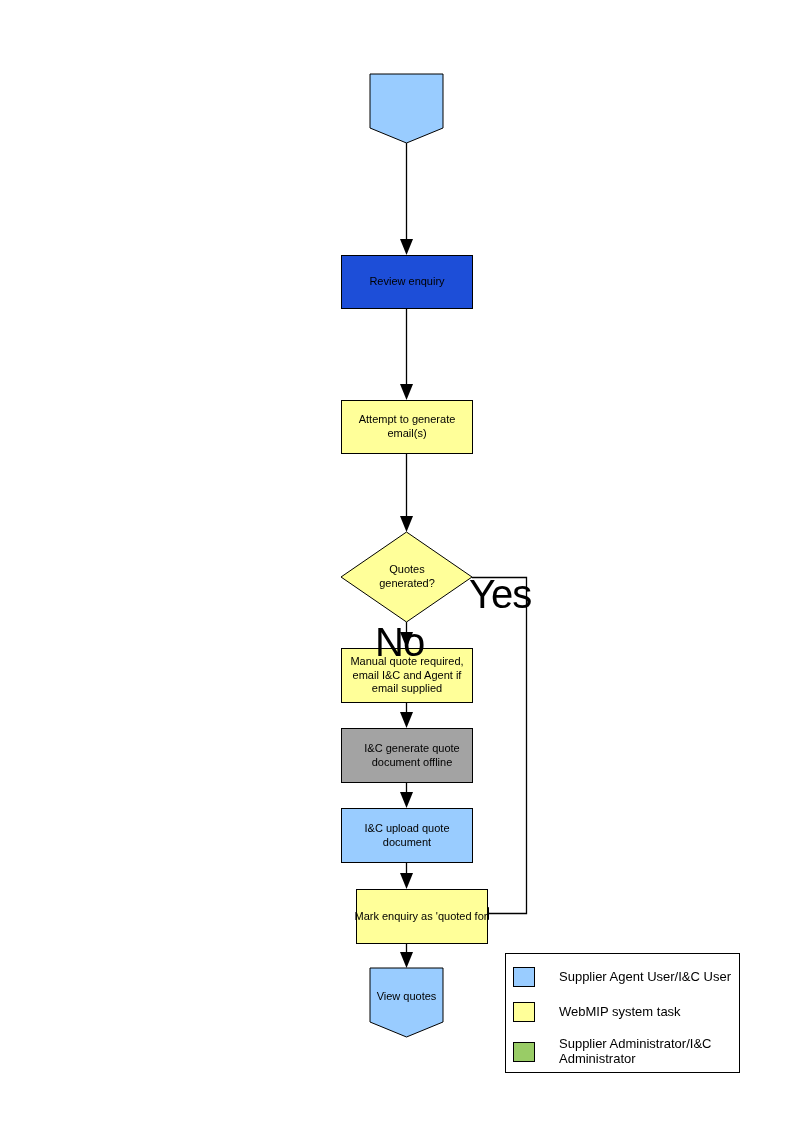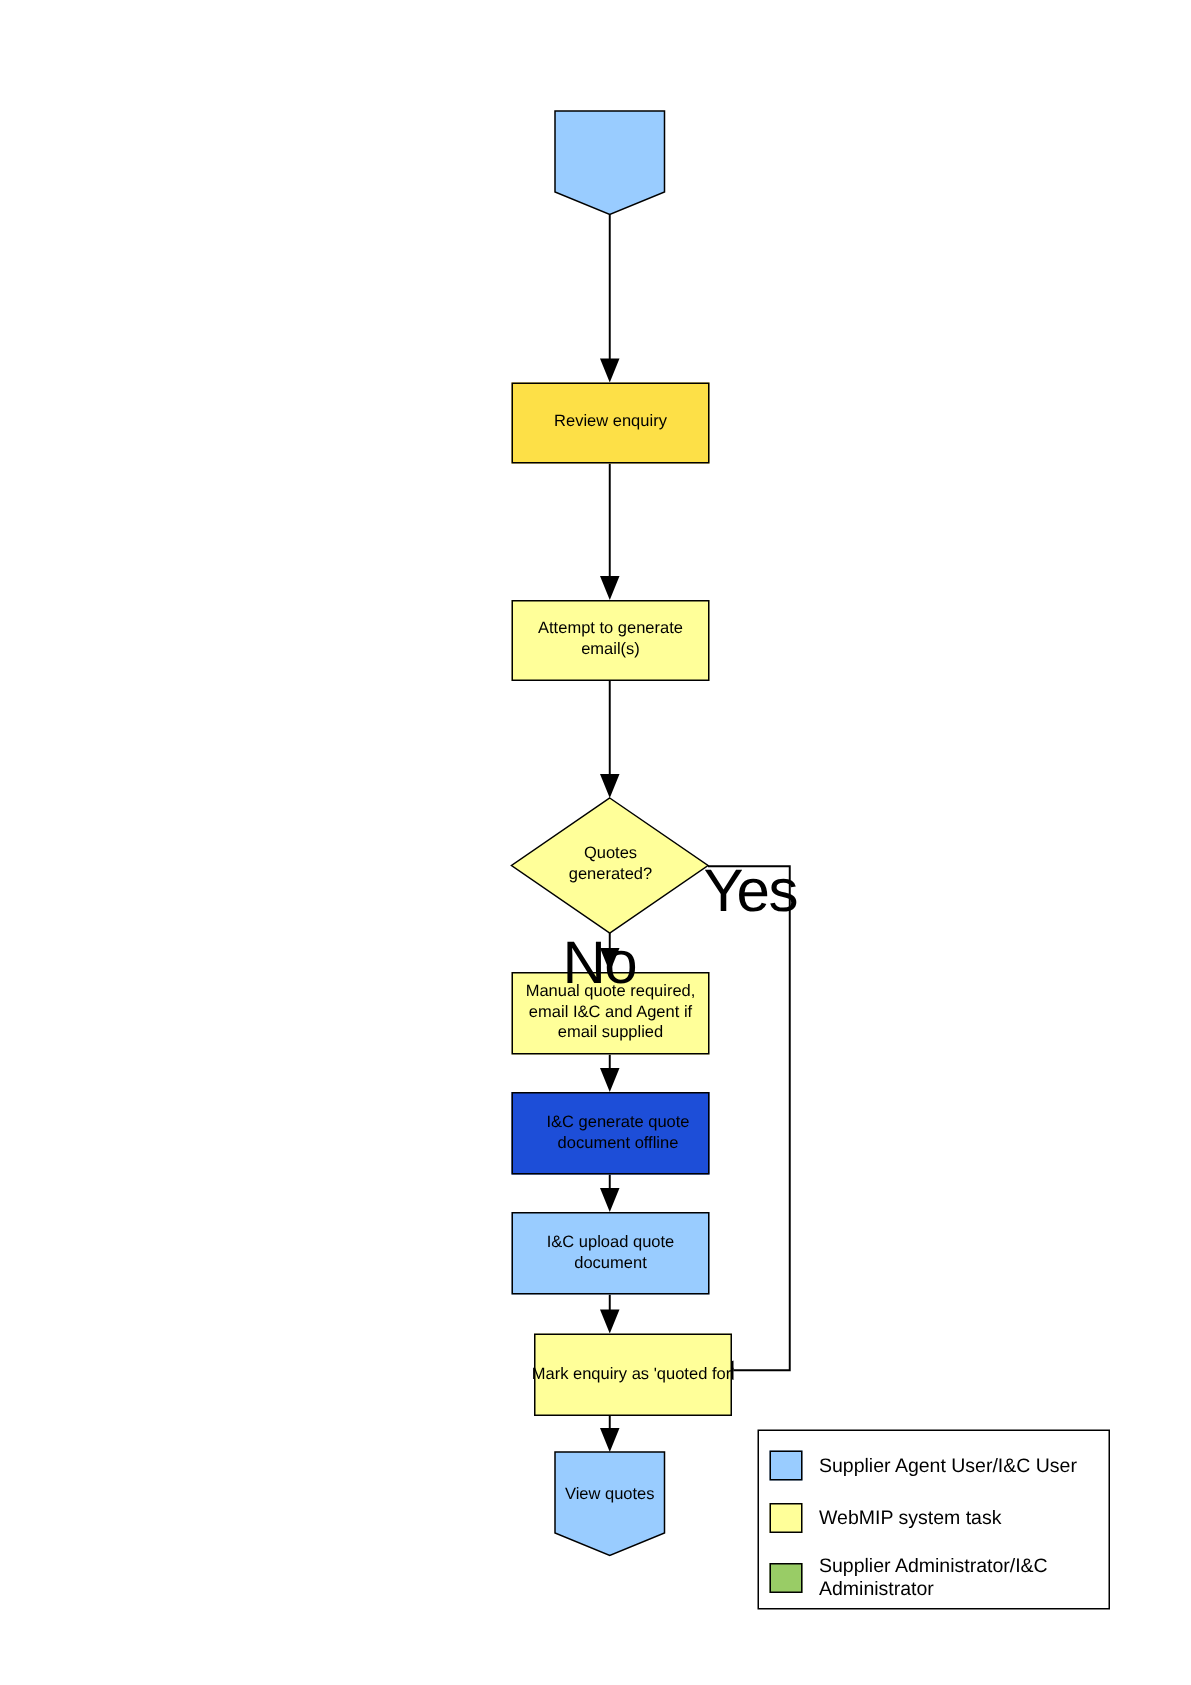--- a/index.html
+++ b/index.html
@@ -10,21 +10,21 @@
   .connector{stroke:#000;stroke-width:1.3;fill:none;}
   .arrowhead{fill:#000;stroke:none;}
   .node{position:absolute;border:1px solid #000;display:flex;align-items:center;justify-content:center;
         text-align:center;font-size:11px;line-height:1.25;padding:2px;box-sizing:border-box;}
   .float-label{position:absolute;display:flex;align-items:center;justify-content:center;
         text-align:center;font-size:11px;line-height:1.25;}
   .nowrap{white-space:nowrap;}
   .edge-label{position:absolute;font-size:40px;line-height:1;letter-spacing:-1px;}
   .legend{position:absolute;left:505px;top:953px;width:235px;height:120px;border:1px solid #000;
         background:#fff;box-sizing:border-box;}
-  .legend-row{position:absolute;left:7px;display:flex;align-items:center;gap:11px;}
+  .legend-row{position:absolute;left:7px;display:flex;align-items:center;gap:24px;}
   .legend-swatch{width:22px;height:20px;border:1px solid #000;box-sizing:border-box;flex:0 0 auto;}
   .legend-label{font-size:13px;line-height:1.15;width:188px;}
 </style>
 </head>
 <body>
 
 <div id="page">
 
   <svg id="shapes" viewBox="0 0 794 1123">
 
@@ -65,33 +65,33 @@
     <g>
       <line class="connector" x1="406.5" y1="944" x2="406.5" y2="954"></line>
       <polygon class="arrowhead" points="400,952 413,952 406.5,968"></polygon>
     </g>
     <g>
       <polyline class="connector" points="472,577.5 526.5,577.5 526.5,913.5 489,913.5"></polyline>
       <polygon class="arrowhead" points="473,913.5 489,907 489,920"></polygon>
     </g>
   </svg>
 
-  <div class="node" style="left: 341px; top: 255px; width: 132px; height: 54px; background: #fde047;">
+  <div class="node" style="left: 341px; top: 255px; width: 132px; height: 54px; background: #1d4ed8;">
     <span>Review enquiry</span>
   </div>
 
   <div class="node" style="left: 341px; top: 400px; width: 132px; height: 54px; background: rgb(255, 255, 153);">
     <span>Attempt to generate email(s)</span>
   </div>
 
   <div class="node" style="left: 341px; top: 648px; width: 132px; height: 55px; background: rgb(255, 255, 153);">
     <span>Manual quote required, email I&amp;C and Agent if email supplied</span>
   </div>
 
-  <div class="node" style="left: 341px; top: 728px; width: 132px; height: 55px; background: #1d4ed8; padding-left: 12px;">
+  <div class="node" style="left: 341px; top: 728px; width: 132px; height: 55px; background: #a3a3a3; padding-left: 12px;">
     <span>I&amp;C generate quote document offline</span>
   </div>
 
   <div class="node" style="left: 341px; top: 808px; width: 132px; height: 55px; background: rgb(153, 204, 255);">
     <span>I&amp;C upload quote document</span>
   </div>
 
   <div class="node" style="left: 356px; top: 889px; width: 132px; height: 55px; background: rgb(255, 255, 153);">
     <span class="nowrap">Mark enquiry as 'quoted for'</span>
   </div>

